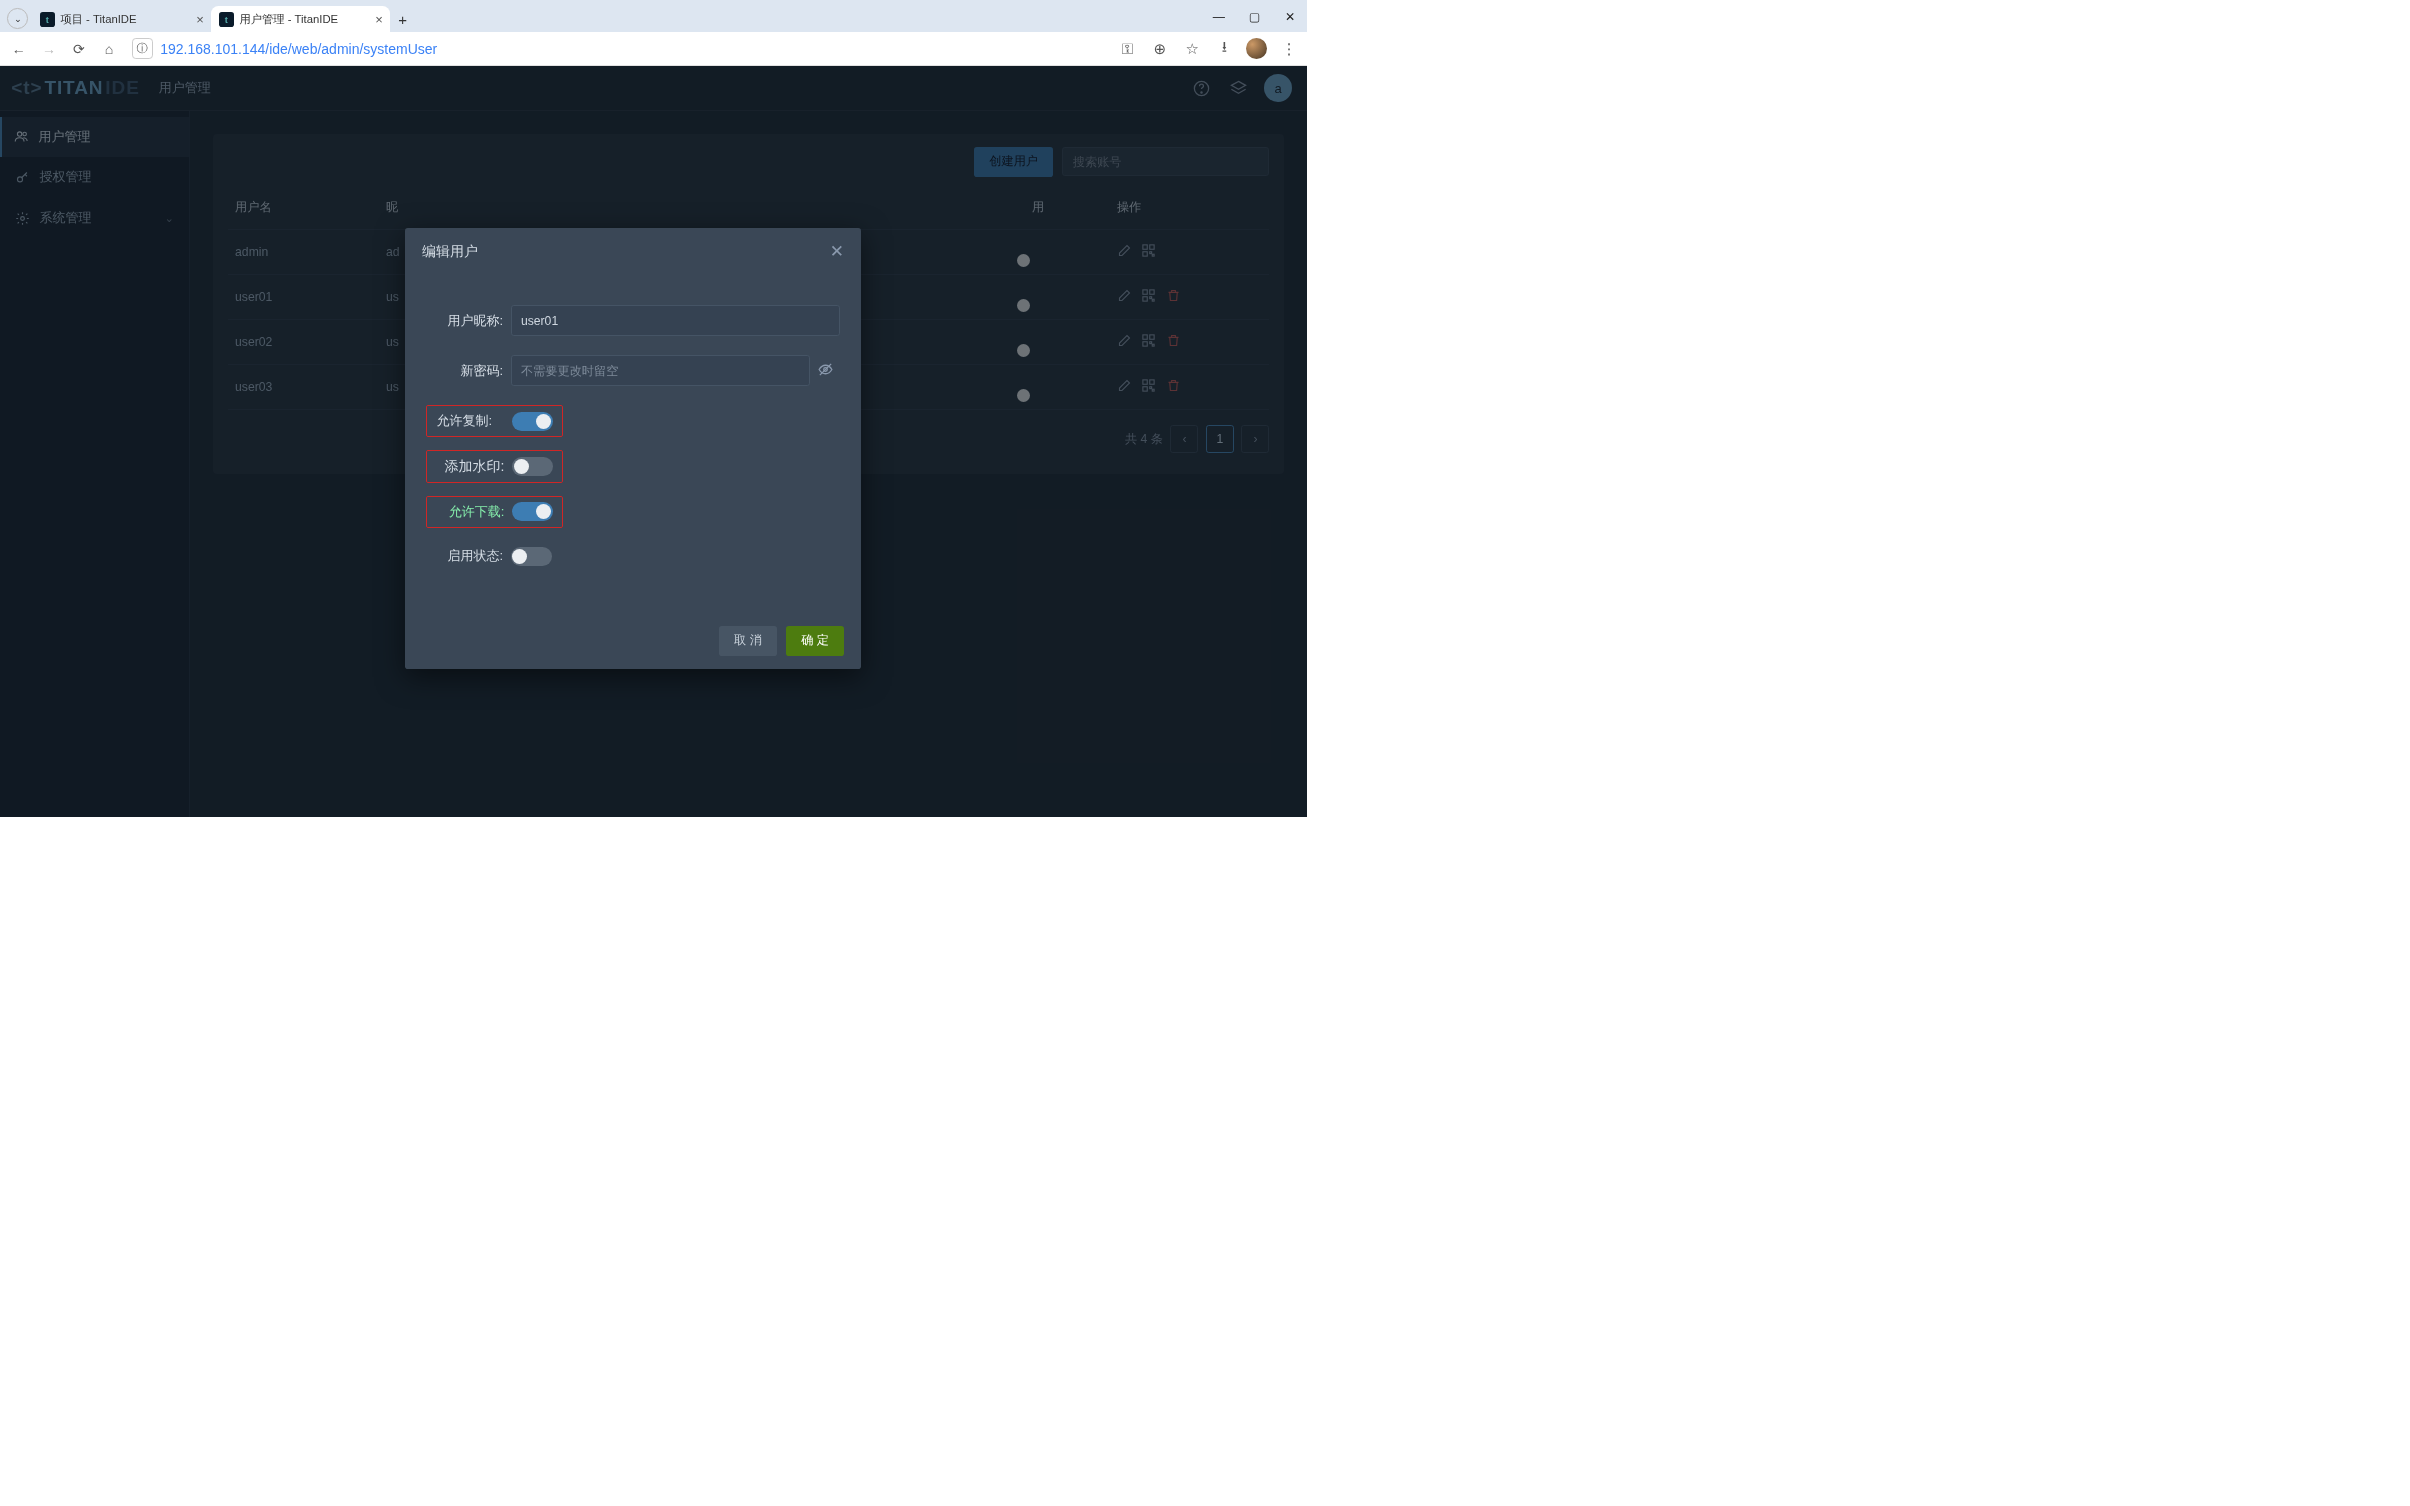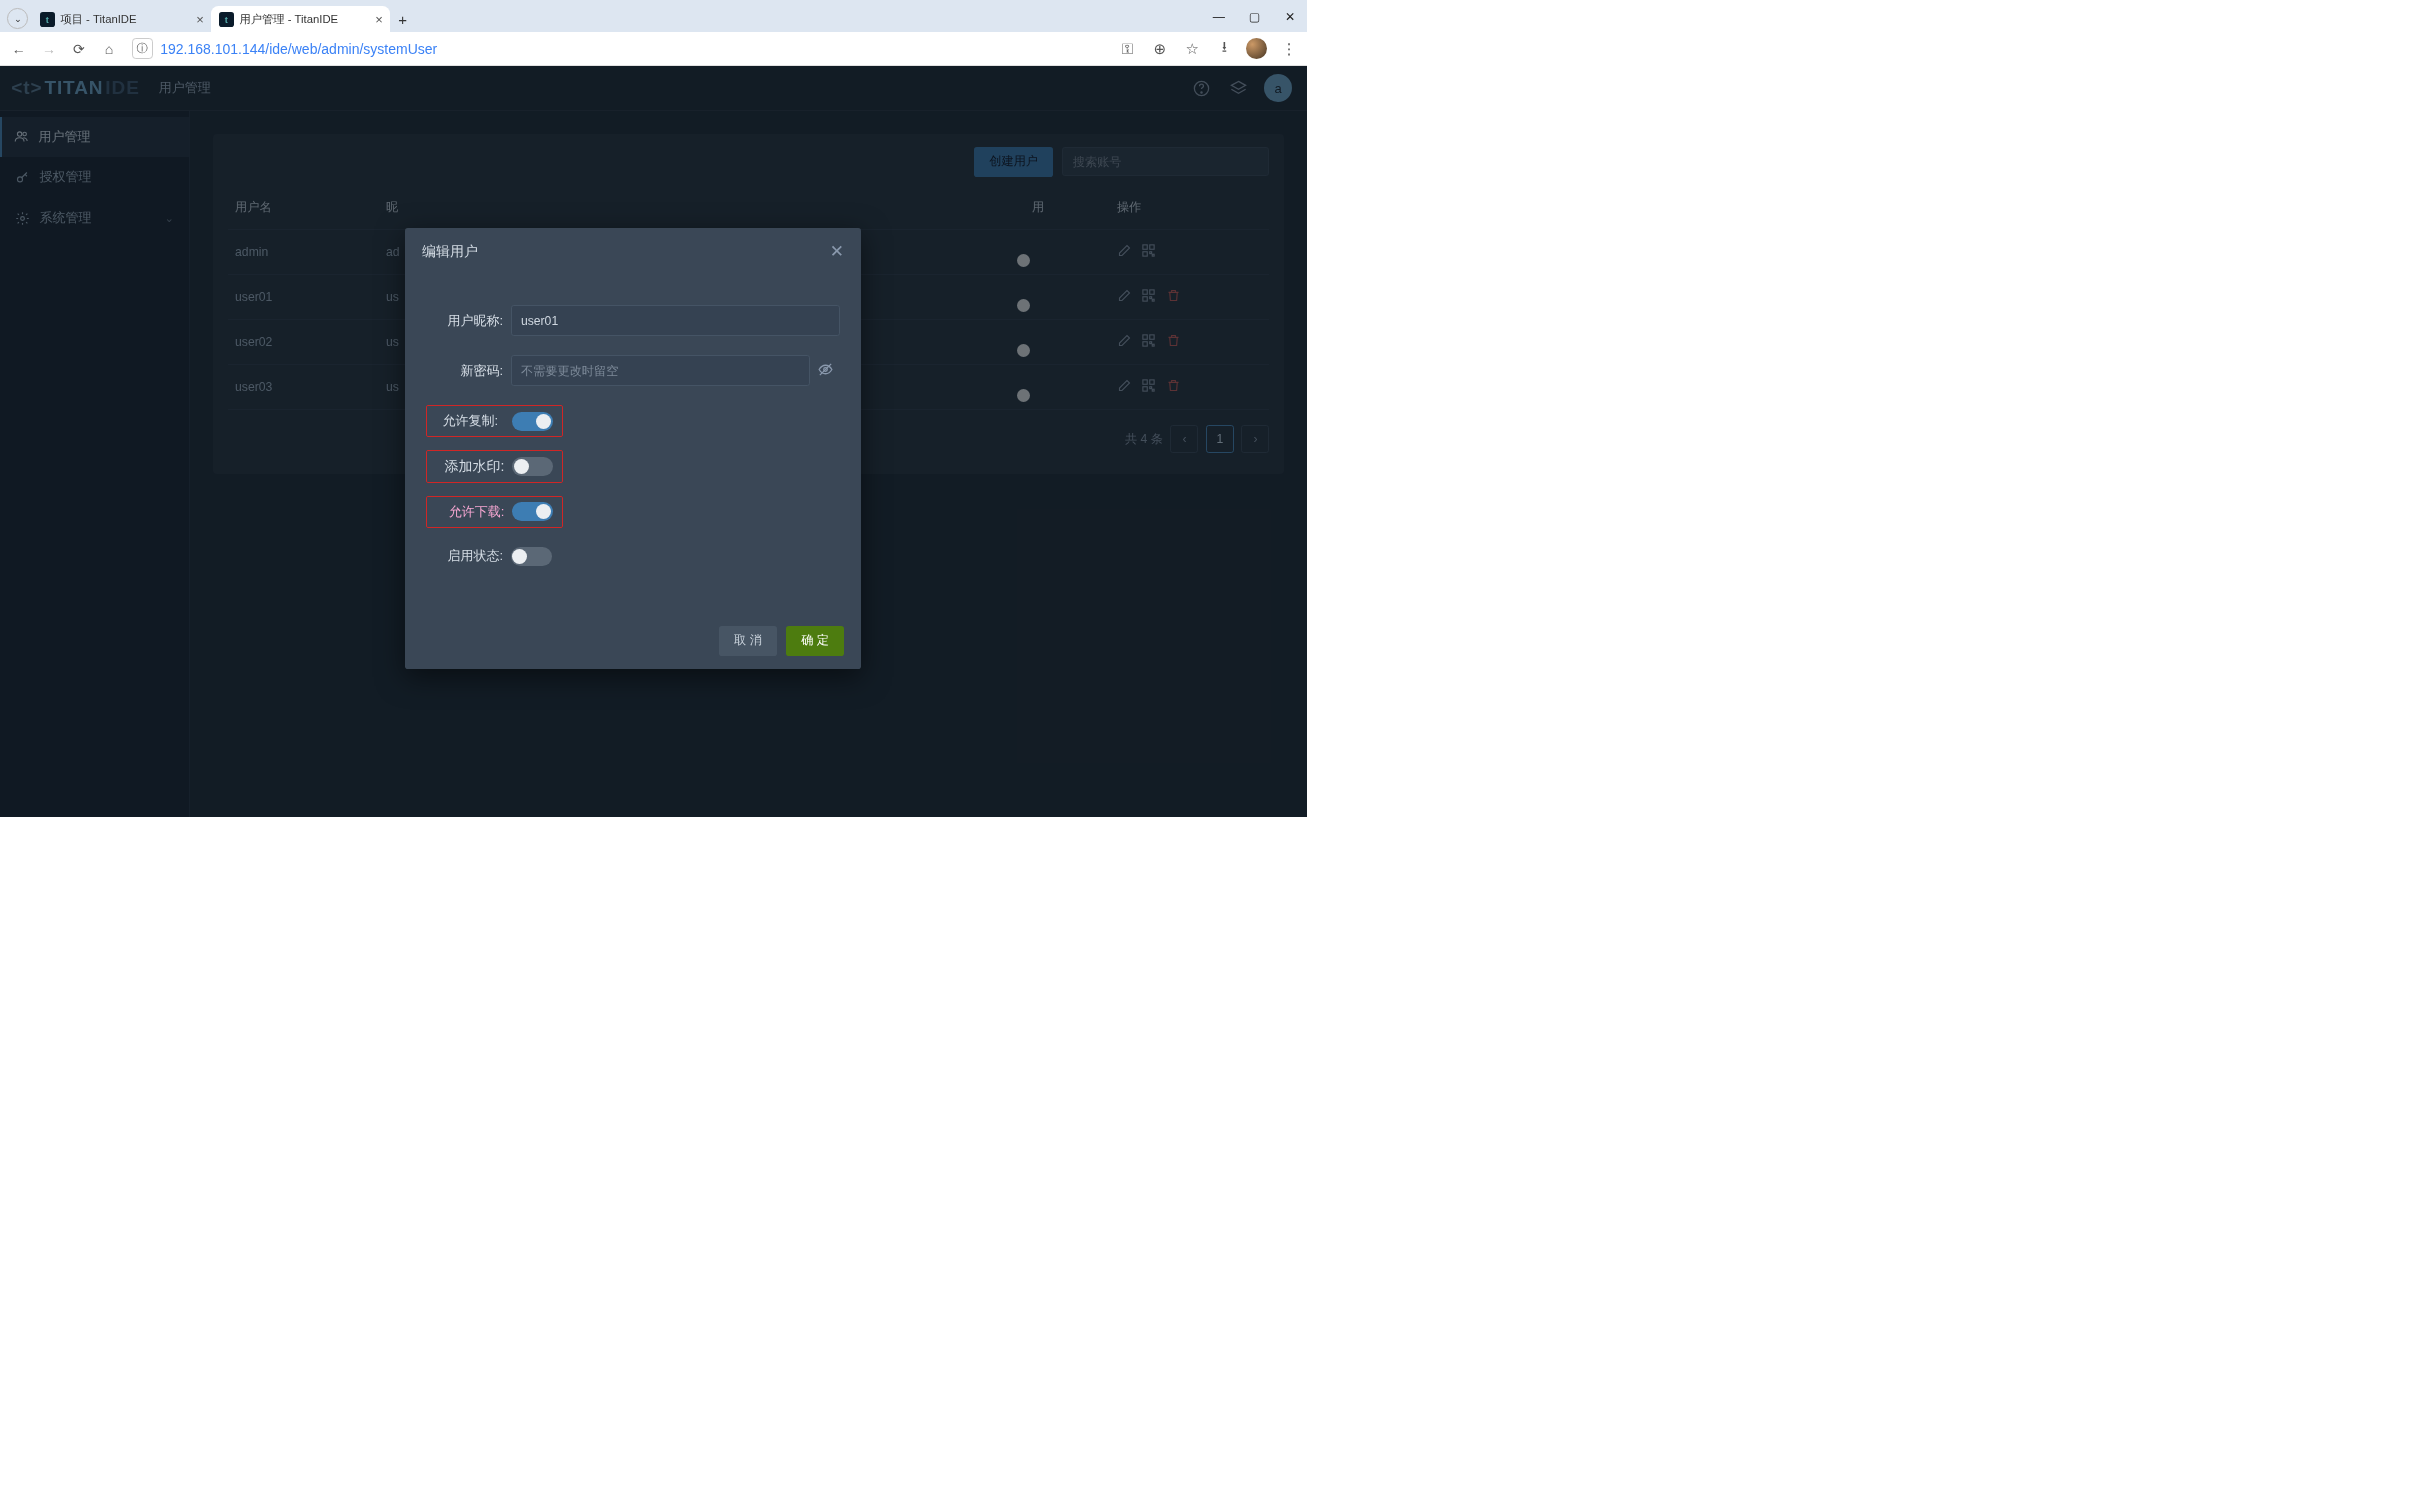--- a/index.html
+++ b/index.html
@@ -318,37 +318,37 @@
         <span class="eye">
           <svg width="17" height="17" viewBox="0 0 24 24" fill="none" stroke="currentColor" stroke-width="1.8">
                 <path d="M3 12s3.5-6 9-6 9 6 9 6-3.5 6-9 6-9-6-9-6z"></path>
                 <circle cx="12" cy="12" r="2.5"></circle>
                 <path d="M4 20L20 4"></path>
               </svg>
         </span>
       </div>
       <div class="frow" style="margin:13px 0">
         <span class="hl">
-          <label style="width:68px;text-align:center;margin-right:7.5px;color:#d6dee6;font-size:13px">允许复制:</label>
+          <label style="width:68px;text-align:left;margin-right:7.5px;color:#d6dee6;font-size:13px">允许复制:</label>
           <span class="dtoggle on">
                 <span class="knob"></span>
               </span>
         </span>
       </div>
       <div class="frow" style="margin:13px 0">
         <span class="hl">
           <label style="width:68px;text-align:right;margin-right:7.5px;color:#d6dee6;font-size:14px">添加水印:</label>
           <span class="dtoggle off">
                 <span class="knob"></span>
               </span>
         </span>
       </div>
       <div class="frow" style="margin:13px 0">
         <span class="hl">
-          <label style="width:68px;margin-right:7.5px;color:#f9a8d4;font-size:13px">允许下载:</label>
+          <label style="width:68px;margin-right:7.5px;color:#86efac;font-size:13px">允许下载:</label>
           <span class="dtoggle on">
                 <span class="knob"></span>
               </span>
         </span>
       </div>
       <div class="frow">
         <label>启用状态:</label>
         <span class="dtoggle off">
               <span class="knob"></span>
             </span>

